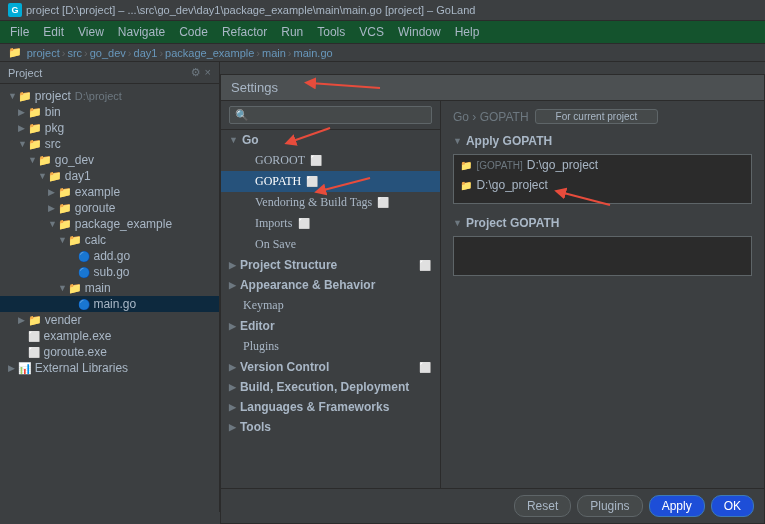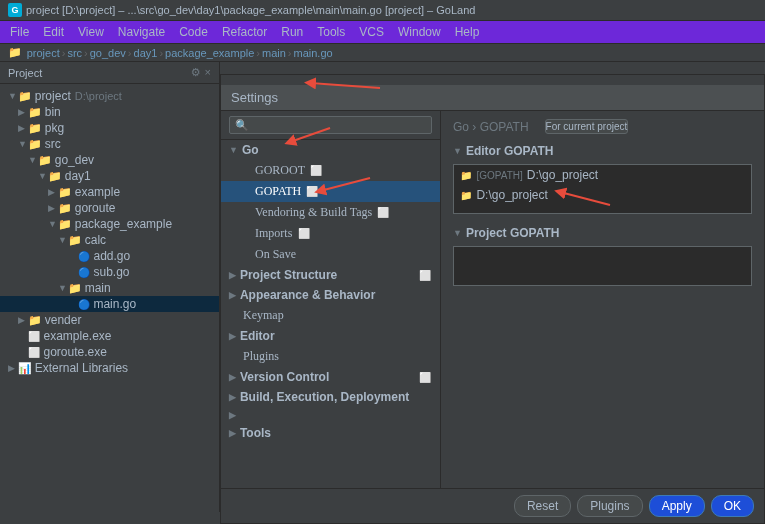--- a/index.html
+++ b/index.html
@@ -32,21 +32,21 @@
       font-size: 9px;
       color: white;
       text-align: center;
       line-height: 14px;
       font-weight: bold;
       flex-shrink: 0;
     }
 
     
     .menu-bar {
-      background: #6d28d9;
+      background: #14532d;
       display: flex;
       align-items: flex-start;
       padding: 2px 4px;
       border-bottom: 1px solid #2b2b2b;
       gap: 2px;
     }
     .menu-item {
       padding: 2px 6px;
       color: #a9b7c6;
       font-size: 12px;
@@ -130,21 +130,20 @@
       z-index: 10;
     }
 
     .settings-title-bar {
       background: #4c5052;
       padding: 5px 10px;
       font-size: 13px;
       color: #a9b7c6;
       border-bottom: 1px solid #2b2b2b;
       font-weight: 500;
-      margin-top: 10px;
     }
 
     .settings-body {
       display: flex;
       flex: 1;
       overflow: hidden;
     }
 
     
     .settings-nav {
@@ -196,31 +195,31 @@
 
     
     .settings-content {
       flex: 1;
       padding: 8px 12px;
       overflow-y: auto;
     }
     .settings-content-header {
       display: flex;
       align-items: center;
-      gap: 16px;
+      gap: 6px;
       margin-bottom: 10px;
       font-size: 12px;
       color: #6d7880;
     }
     .settings-content-header .breadcrumb-text { color: #6d7880; }
     .settings-content-header .project-badge {
       background: #45494a;
       border: 1px solid #5e6568;
       border-radius: 3px;
-      padding: 1px 0;
+      padding: 1px 20px;
       font-size: 10px;
       color: #a9b7c6;
     }
 
     .gopath-section {
       margin-bottom: 12px;
     }
     .gopath-section-title {
       font-size: 12px;
       font-weight: 600;
@@ -530,39 +529,40 @@
           <span class="sec-icon">⬜</span>
         </div>
 
         <div class="section-header">
           <span class="sec-arrow">▶</span>
           <span>Build, Execution, Deployment</span>
         </div>
 
         <div class="section-header">
           <span class="sec-arrow">▶</span>
+          <span>Languages &amp; Frameworks</span>
         </div>
 
         <div class="section-header">
           <span class="sec-arrow">▶</span>
           <span>Tools</span>
         </div>
 
       </div>
 
       <div class="settings-content">
         <div class="settings-content-header">
           <span class="breadcrumb-text">Go › GOPATH</span>
           <span class="project-badge">For current project</span>
         </div>
 
         <div class="gopath-section">
           <div class="gopath-section-title">
             <span class="collapse-arrow">▼</span>
-            <span>Editor GOPATH</span>
+            <span>Apply GOPATH</span>
           </div>
           <div class="gopath-list">
             <div class="gopath-list-item">
               <span class="path-icon">📁</span>
               <span class="path-tag">[GOPATH]</span>
               <span>D:\go_project</span>
             </div>
             <div class="gopath-list-item">
               <span class="path-icon">📁</span>
               <span>D:\go_project</span>

